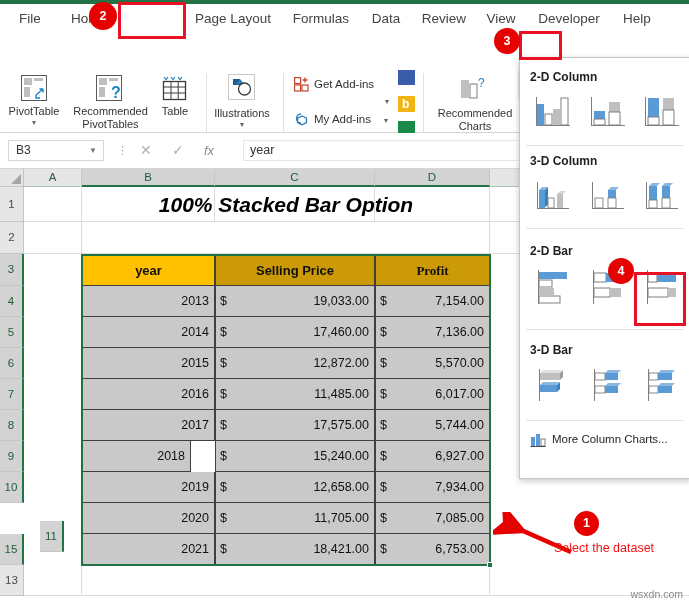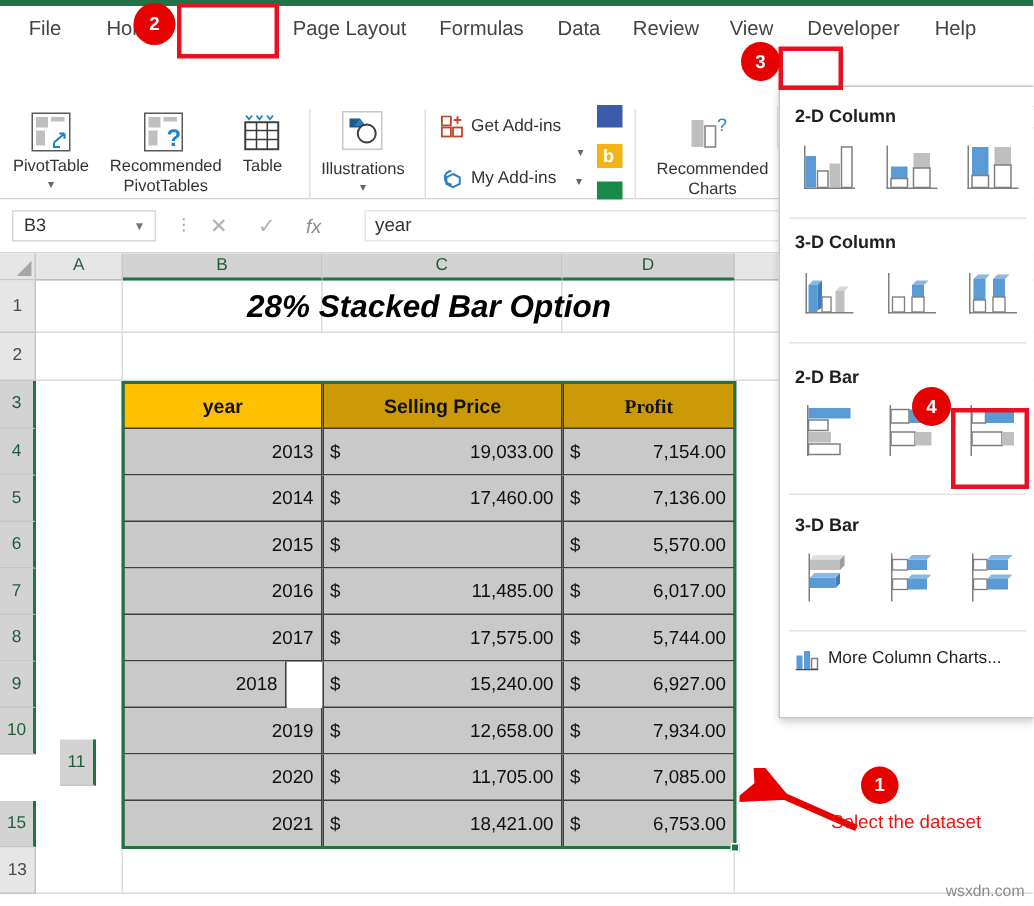--- a/index.html
+++ b/index.html
@@ -320,33 +320,33 @@
     <div class="rowhdr" style="top:18px;height:35px;line-height:34px;">1</div>
     <div class="rowhdr" style="top:53px;height:32px;line-height:31px;">2</div>
     <div class="rowhdr sel" style="top:85px;height:32px;line-height:31px;">3</div>
     <div class="rowhdr sel" style="top:117px;height:31px;line-height:30px;">4</div>
     <div class="rowhdr sel" style="top:148px;height:31px;line-height:30px;">5</div>
     <div class="rowhdr sel" style="top:179px;height:31px;line-height:30px;">6</div>
     <div class="rowhdr sel" style="top:210px;height:31px;line-height:30px;">7</div>
     <div class="rowhdr sel" style="top:241px;height:31px;line-height:30px;">8</div>
     <div class="rowhdr sel" style="top:272px;height:31px;line-height:30px;">9</div>
     <div class="rowhdr sel" style="top:303px;height:31px;line-height:30px;">10</div>
-    <div class="rowhdr sel" style="top:324px;height:31px;line-height:30px;margin-left:40px;">11</div>
+    <div class="rowhdr sel" style="top:352px;height:31px;line-height:30px;margin-left:40px;">11</div>
     <div class="rowhdr sel" style="top:365px;height:31px;line-height:30px;">15</div>
     <div class="rowhdr" style="top:396px;height:31px;line-height:30px;">13</div>
 
     <div class="gline-v" style="left:81px;top:18px;height:409px;"></div>
     <div class="gline-v" style="left:214px;top:18px;height:35px;"></div>
     <div class="gline-v" style="left:374px;top:18px;height:35px;"></div>
     <div class="gline-v" style="left:489px;top:18px;height:409px;"></div>
     <div class="gline-h" style="left:24px;top:52px;width:665px;"></div>
     <div class="gline-h" style="left:24px;top:84px;width:665px;"></div>
     <div class="gline-h" style="left:24px;top:426px;width:665px;"></div>
 
-    <div class="title-cell" style="left:82px;top:18px;width:408px;height:35px;line-height:35px;">28% Stacked Bar Option</div>
+    <div class="title-cell" style="left:82px;top:18px;width:408px;height:35px;line-height:35px;">100% Stacked Bar Option</div>
 
     <div class="thead" style="left:82px;top:86px;width:133px;height:31px;line-height:29px;background:#FFC000;">year</div>
     <div class="thead" style="left:215px;top:86px;width:160px;height:31px;line-height:29px;background:#CC9A06;">Selling Price</div>
     <div class="thead" style="left:375px;top:86px;width:115px;height:31px;line-height:29px;background:#CC9A06;font-family:Liberation Serif, serif;">Profit</div>
 
     <div class="tdat" style="left:82px;top:117px;width:133px;height:31px;line-height:30px;">
       <span class="yr">2013</span>
       </div>
     <div class="tdat" style="left:215px;top:117px;width:160px;height:31px;line-height:30px;">
       <span class="dollar">$</span>
@@ -367,20 +367,21 @@
     <div class="tdat" style="left:375px;top:148px;width:115px;height:31px;line-height:30px;">
       <span class="dollar">$</span>
       <span class="num">7,136.00</span>
       </div>
 
     <div class="tdat" style="left:82px;top:179px;width:133px;height:31px;line-height:30px;">
       <span class="yr">2015</span>
       </div>
     <div class="tdat" style="left:215px;top:179px;width:160px;height:31px;line-height:30px;">
       <span class="dollar">$</span>
+      <span class="num">12,872.00</span>
       </div>
     <div class="tdat" style="left:375px;top:179px;width:115px;height:31px;line-height:30px;">
       <span class="dollar">$</span>
       <span class="num">5,570.00</span>
       </div>
 
     <div class="tdat" style="left:82px;top:210px;width:133px;height:31px;line-height:30px;">
       <span class="yr">2016</span>
       </div>
     <div class="tdat" style="left:215px;top:210px;width:160px;height:31px;line-height:30px;">

